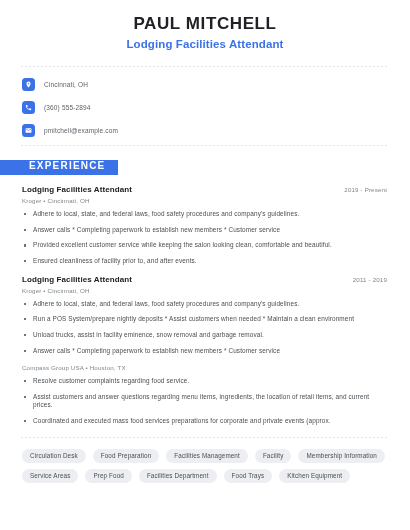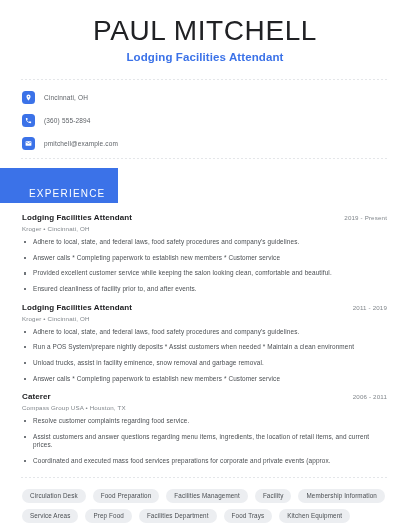--- a/index.html
+++ b/index.html
@@ -22,22 +22,22 @@
     padding: 0 18px;
     position: relative;
   }
 
   
   .header {
     padding-top: 14px;
     text-align: center;
   }
   .full-name {
-    font-size: 28px;
-    font-weight: normal;
+    font-size: 17px;
+    font-weight: bold;
     letter-spacing: 0.6px;
     color: #202124;
     line-height: 1.18;
   }
   .job-title {
     margin-top: 4px;
     font-size: 11.5px;
     font-weight: bold;
     color: #3b72e8;
     letter-spacing: 0.1px;
@@ -81,23 +81,23 @@
     letter-spacing: 0.15px;
   }
 
   
   .section { margin-top: 9px; }
   .section-badge {
     display: inline-block;
     background: #3b72e8;
     color: #ffffff;
     font-size: 10px;
-    font-weight: normal;
+    font-weight: bold;
     letter-spacing: 1.2px;
-    padding: 20px 13px 4px 11px;
+    padding: 0 13px 4px 11px;
     margin-left: -18px;
     padding-left: 29px;
   }
 
   
   .exp-list { margin-top: 10px; padding: 0 5px 0 4px; }
   .job { margin-bottom: 9px; }
   .job:last-child { margin-bottom: 0; }
   .job-head {
     display: flex;
@@ -238,24 +238,20 @@
         <div class="job-company">Kroger • Cincinnati, OH</div>
         <ul class="bullets">
           <li>Adhere to local, state, and federal laws, food safety procedures and company's guidelines.</li>
           <li>Run a POS System/prepare nightly deposits * Assist customers when needed * Maintain a clean environment</li>
           <li>Unload trucks, assist in facility eminence, snow removal and garbage removal.</li>
           <li>Answer calls * Completing paperwork to establish new members * Customer service</li>
         </ul>
       </div>
 
       <div class="job">
-        <div class="job-head">
-          <span class="job-role">Caterer</span>
-          <span class="job-dates">2006 - 2011</span>
-        </div>
         <div class="job-company">Compass Group USA • Houston, TX</div>
         <ul class="bullets">
           <li>Resolve customer complaints regarding food service.</li>
           <li>Assist customers and answer questions regarding menu items, ingredients, the location of retail items, and current prices.</li>
           <li>Coordinated and executed mass food services preparations for corporate and private events (approx.</li>
         </ul>
       </div>
 
     </div>
   </div>

